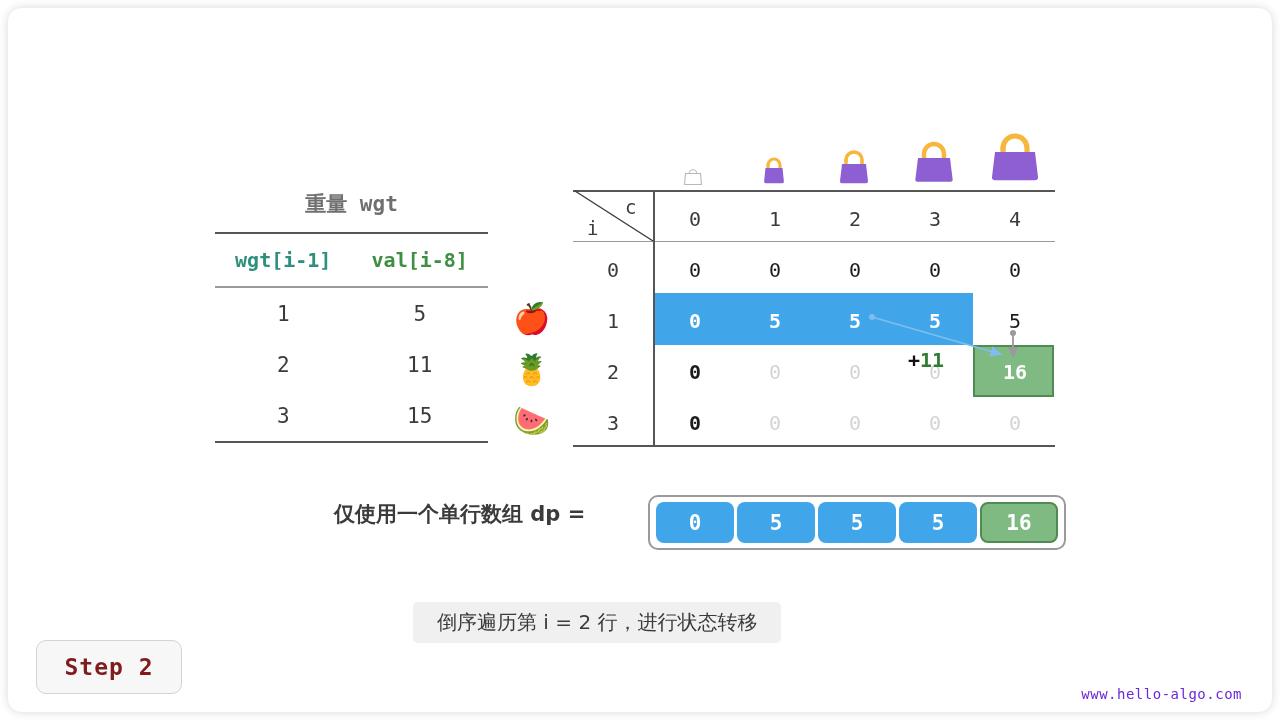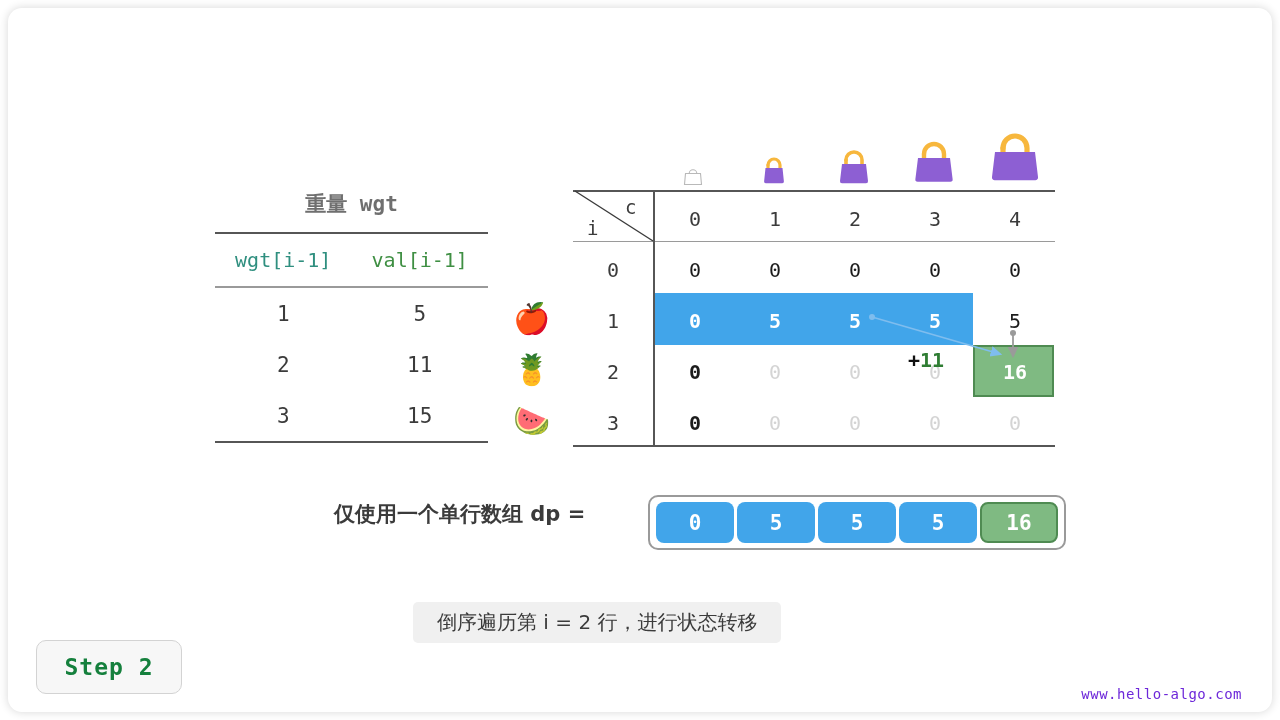--- a/index.html
+++ b/index.html
@@ -57,21 +57,21 @@
     font-weight: bold;
     color: #6f6f6f;
     font-size: 21px;
   }
   #wgt-table .wt-sub-row {
     height: 52px;
     align-items: center;
     border-bottom: 2px solid #9a9a9a;
   }
   #wgt-table .wt-sub-row .wt-cell {
-    font-weight: normal;
+    font-weight: bold;
     font-size: 20px;
   }
   #wgt-table .wt-sub-row .wt-cell.teal { color: #2f8f7f; }
   #wgt-table .wt-sub-row .wt-cell.green { color: #3f8f43; }
   #wgt-table .wt-data-row {
     height: 51px;
     align-items: center;
   }
   #wgt-table .wt-data-row .wt-cell { font-size: 21px; color: #3b3b3b; }
   #wgt-table .wt-bottom {
@@ -263,21 +263,21 @@
     left: 36px; top: 640px;
     width: 146px; height: 54px;
     background: #f7f7f7;
     border: 1.5px solid #d3d3d3;
     border-radius: 10px;
     display: flex;
     align-items: center;
     justify-content: center;
     font-size: 23px;
     font-weight: bold;
-    color: #15803d;
+    color: #7f1d1d;
     letter-spacing: 1px;
     box-sizing: border-box;
   }
 
   
   #footer {
     position: absolute;
     right: 38px; bottom: 18px;
     font-size: 14px;
     color: #6d28d9;
@@ -289,21 +289,21 @@
 
 <div id="root">
   <div id="frame"></div>
 
   <div id="wgt-table">
     <div class="wt-row wt-head-row">
       <div class="wt-cell mono">重量 wgt</div>
     </div>
     <div class="wt-row wt-sub-row">
       <div class="wt-cell mono teal">wgt[i-1]</div>
-      <div class="wt-cell mono green">val[i-1]</div>
+      <div class="wt-cell mono green">val[i-8]</div>
     </div>
     <div class="wt-row wt-data-row">
       <div class="wt-cell mono">1</div>
       <div class="wt-cell mono">5</div>
     </div>
     <div class="wt-row wt-data-row">
       <div class="wt-cell mono">2</div>
       <div class="wt-cell mono">11</div>
     </div>
     <div class="wt-row wt-data-row">

